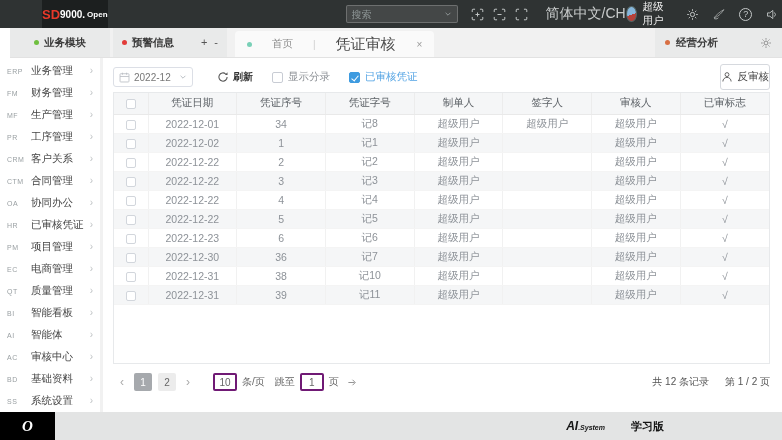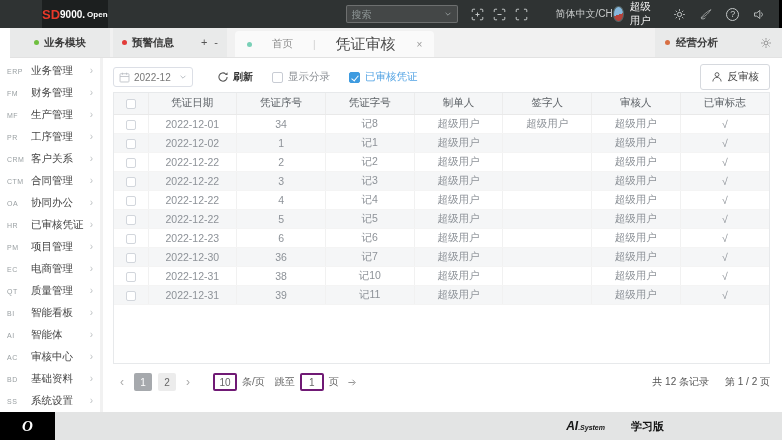--- a/index.html
+++ b/index.html
@@ -11,21 +11,21 @@
   .logo-box { width: 103px; height: 44px; background: #1c1f1f; margin-left: 42px;
               display: flex; align-items: center; justify-content: center; white-space: nowrap; }
   .logo-sd { color: #e8392a; font-weight: bold; font-size: 13px; }
   .logo-num { color: #fff; font-weight: bold; font-size: 10px; }
   .logo-open { color: #fff; font-weight: bold; font-size: 8px; margin-left: 2px; }
   .search-wrap { margin-left: 238px; width: 112px; height: 18px; border: 1px solid rgba(255,255,255,.22);
                  background: rgba(255,255,255,.10); border-radius: 2px; display: flex; align-items: center; padding: 0 5px; }
   .search-input { flex: 1; min-width: 0; background: transparent; border: none; outline: none; color: #ccc; font-size: 10px; }
   .search-input::placeholder { color: #909898; }
   .brackets { display: flex; gap: 9px; margin-left: 13px; align-items: center; }
-  .lang { color: #c9cccc; font-size: 10px; margin-left: 28px; white-space: nowrap; }
+  .lang { color: #c9cccc; font-size: 14px; margin-left: 18px; white-space: nowrap; }
   .user-cluster { display: flex; align-items: center; margin-left: auto; }
   .avatar { width: 16px; height: 16px; border-radius: 50%;
             background: linear-gradient(160deg, #86b7dc 54%, #b5413a 54%); border: 1px solid #566; }
   .username { color: #f0f0f0; font-size: 10.5px; margin: 0 4px 0 6px; }
   .icon-btn { margin-left: 13px; display: flex; align-items: center; }
   .help-circle { width: 13px; height: 13px; border: 1px solid #c4c8c8; border-radius: 50%;
                  color: #c4c8c8; font-size: 9px; display: flex; align-items: center; justify-content: center; }
   .power-box { width: 30px; height: 28px; background: #000; margin-left: 13px;
                display: flex; align-items: center; justify-content: center; }
 
@@ -61,21 +61,21 @@
               display: flex; align-items: center; gap: 4px; padding: 0 5px; background: #fff; }
   .date-input { flex: 1; min-width: 0; border: none; outline: none; color: #777; font-size: 10px; background: transparent; }
   .refresh-btn { display: flex; align-items: center; gap: 4px; margin-left: 24px; color: #333; font-size: 10px; font-weight: bold; }
   .check-item { display: flex; align-items: center; gap: 5px; margin-left: 19px; color: #8b8f94; font-size: 10.5px; }
   .cb { width: 11px; height: 11px; border: 1px solid #c8ccd4; border-radius: 2px; background: #fff; display: inline-block; position: relative; flex: none; }
   .cb.checked { background: #3e9be0; border-color: #3e9be0; }
   .cb.checked::after { content: ""; position: absolute; left: 3px; top: 1px; width: 3px; height: 6px;
                        border: solid #fff; border-width: 0 1.5px 1.5px 0; transform: rotate(40deg); }
   .check-item.blue span.lbl { color: #54a4e4; }
   .reverse-btn { margin-left: auto; height: 26px; border: 1px solid #d6d9de; border-radius: 3px; background: #fff;
-                 display: flex; align-items: center; gap: 5px; padding: 0 10px; color: #444; font-size: 10.5px; }
+                 display: flex; align-items: center; gap: 5px; padding: 0 0; color: #444; font-size: 10.5px; }
 
   
   .grid { border: 1px solid #e7e9eb; height: 272px; overflow: hidden; flex: none; background: #fff; }
   table { width: 100%; border-collapse: collapse; table-layout: fixed; }
   col.cb-col { width: 34px; }
   thead th { background: #f5f6f7; height: 21px; font-weight: normal; color: #5c6166; font-size: 10.5px;
              border-left: 1px solid #ececec; border-bottom: 1px solid #e9e9e9; }
   thead th:first-child { border-left: none; }
   tbody td { height: 19px; text-align: center; color: #8d9298; font-size: 10.5px;
              border-left: 1px solid #f1f1f1; border-bottom: 1px solid #f4f4f4; white-space: nowrap; overflow: hidden; }

